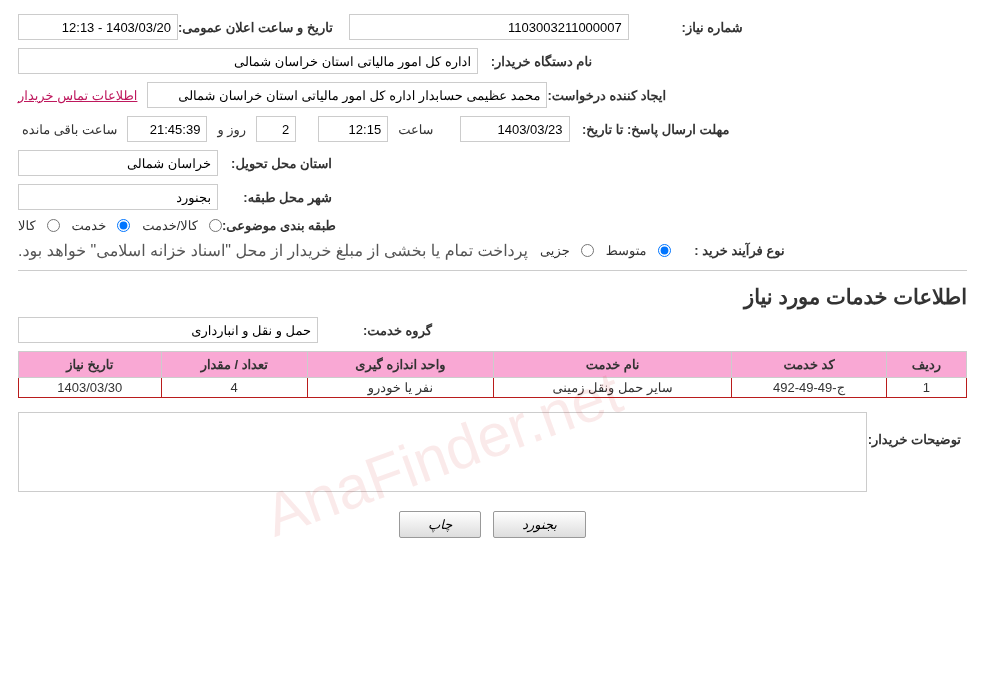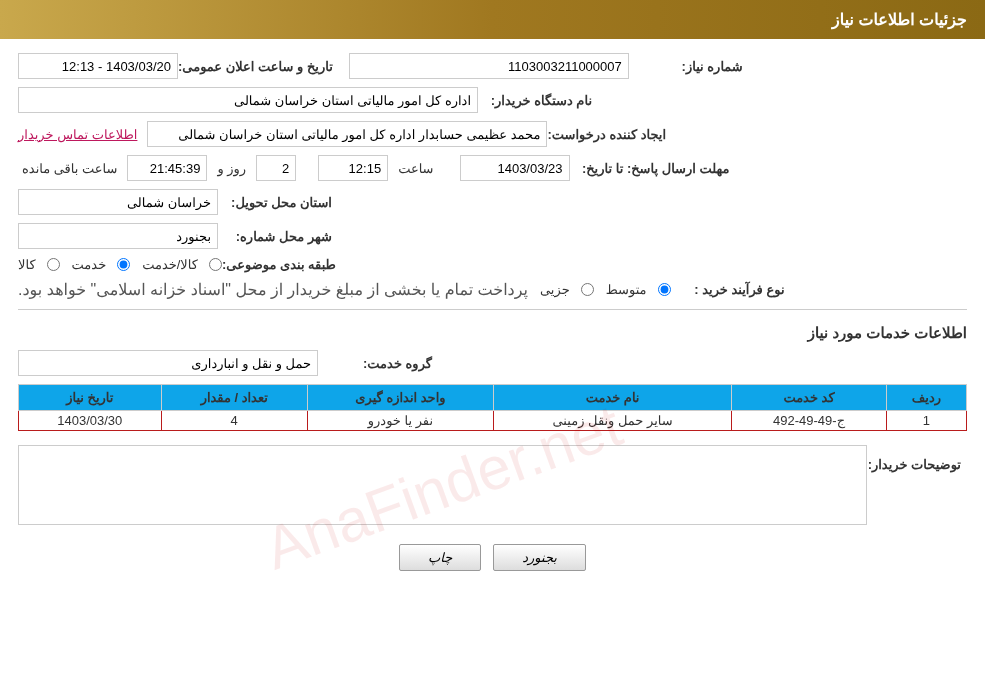--- a/index.html
+++ b/index.html
@@ -53,21 +53,21 @@
     .input-wide { width: 280px; }
     .input-med { width: 200px; }
     .input-small { width: 120px; }
     .row-spacer { width: 10px; display: inline-block; }
     .blue-link {
       color: #be185d;
       text-decoration: underline;
       cursor: pointer;
     }
     .section-title {
-      font-size: 15px;
+      font-size: 21px;
       font-weight: bold;
       color: #333;
       margin: 14px 0 8px 0;
       text-align: right;
     }
     .radio-group {
       display: flex;
       align-items: center;
       gap: 12px;
       direction: rtl;
@@ -94,21 +94,21 @@
       line-height: 1.8;
     }
     .table-section { margin-top: 8px; }
     .data-table {
       width: 100%;
       border-collapse: collapse;
       font-size: 13px;
       direction: rtl;
     }
     .data-table th {
-      background: #0ea5e9;
+      background: #f9a8d4;
       border: 1px solid #ccc;
       padding: 5px 8px;
       text-align: center;
       font-weight: bold;
     }
     .data-table td {
       border: 1px solid #b91c1c;
       padding: 2px 8px;
       text-align: center;
       background: #fff;
@@ -165,23 +165,20 @@
       justify-content: flex-end;
       gap: 6px;
       margin-bottom: 8px;
     }
   </style>
 </head>
 <body>
 
 <div class="page-wrapper">
 
-  <div class="header-bar">
-    <span>جزئیات اطلاعات نیاز</span>
-  </div>
 
   <div class="content-area">
 
     <div class="form-row">
       <span class="label">شماره نیاز:</span>
       <input class="input-box input-wide" type="text" readonly="" value="1103003211000007" style="">
       <span class="row-spacer"></span>
       <span class="label" style="min-width:160px;text-align:center;">تاریخ و ساعت اعلان عمومی:</span>
       <input class="input-box input-small" type="text" readonly="" style="width: 160px;" value="1403/03/20 - 12:13">
     </div>
@@ -210,21 +207,21 @@
       <input class="input-box" type="text" readonly="" style="width: 80px;" value="21:45:39">
       <span style="margin:0 4px;">ساعت باقی مانده</span>
     </div>
 
     <div class="form-row">
       <span class="label">استان محل تحویل:</span>
       <input class="input-box input-med" type="text" readonly="" value="خراسان شمالی" style="">
     </div>
 
     <div class="form-row">
-      <span class="label">شهر محل شماره:</span>
+      <span class="label">شهر محل طبقه:</span>
       <input class="input-box input-med" type="text" readonly="" value="بجنورد" style="">
     </div>
 
     <div class="form-row">
       <span class="label">طبقه بندی موضوعی:</span>
       <div class="radio-group">
         <label class="radio-label">
           <input type="radio" name="tabaqe" style="">
           <span>کالا/خدمت</span>
         </label>
@@ -283,21 +280,21 @@
       <td>سایر حمل ونقل زمینی</td>
       <td>نفر یا خودرو</td>
       <td>4</td>
       <td>1403/03/30</td>
     </tr>
           </tbody>
       </table>
     </div>
 
     <div style="display:flex; align-items:flex-start; margin-top:14px; margin-bottom:10px;">
-      <span class="label" style="min-width:100px; margin-top:12px;">توضیحات خریدار:</span>
+      <span class="label" style="min-width:100px; margin-top:20px;">توضیحات خریدار:</span>
       <div style="flex:1; position:relative;">
         <div class="watermark" style="position:relative;">
           <textarea class="textarea-box" style=""></textarea>
           <div class="watermark-overlay">AnaFinder.net</div>
         </div>
       </div>
     </div>
 
     <div class="button-row">
       <button class="btn btn-back">بجنورد</button>

